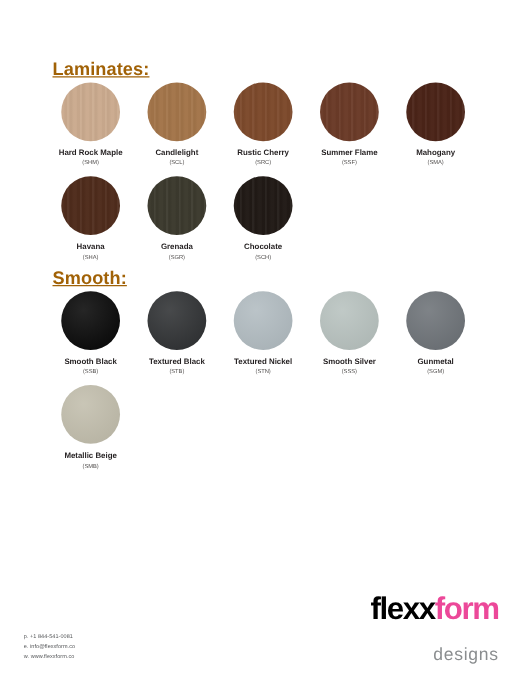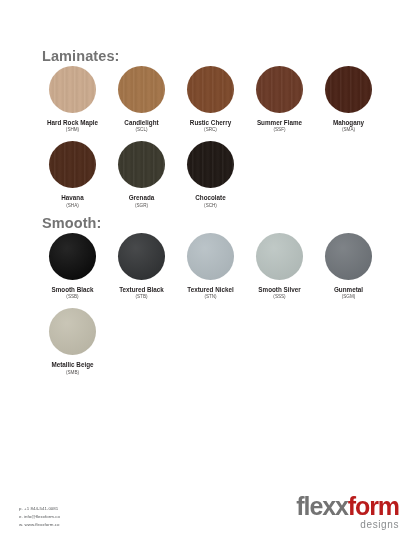--- a/index.html
+++ b/index.html
@@ -21,23 +21,24 @@
     left: 0; top: 0;
     width: 416px;
     height: 538px;
     box-sizing: border-box;
     padding: 0 38px;
   }
 
   .section-title {
     font-size: 14.5px;
     font-weight: bold;
-    color: #737373;
+    color: #a16207;
     letter-spacing: 0.1px;
     margin: 4px;
+    text-decoration: underline;
   }
   #laminates-title { position: absolute; left: 38px; top: 44px; }
   #metals-title    { position: absolute; left: 38px; top: 211px; }
 
   .swatch-grid {
     position: absolute;
     left: 38px;
     width: 345px;
     display: flex;
     flex-wrap: wrap;
@@ -125,27 +126,27 @@
     bottom: 8px;
     text-align: right;
     line-height: 1;
   }
   .logo-wordmark {
     font-size: 25px;
     font-weight: bold;
     letter-spacing: -1.1px;
     line-height: 1;
   }
-  .logo-flexx { color: #737373; }
-  .logo-form  { color: #b91c1c; }
+  .logo-flexx { color: #000000; }
+  .logo-form  { color: #ec4899; }
   .logo-designs {
-    font-size: 10px;
+    font-size: 14px;
     color: #8a8d8f;
     letter-spacing: 0.6px;
-    margin-top: 1px;
+    margin-top: 16px;
     line-height: 1;
   }
 </style>
 </head>
 <body>
 
 <div class="page">
 
   <h2 class="section-title" id="laminates-title">Laminates:</h2>
 

